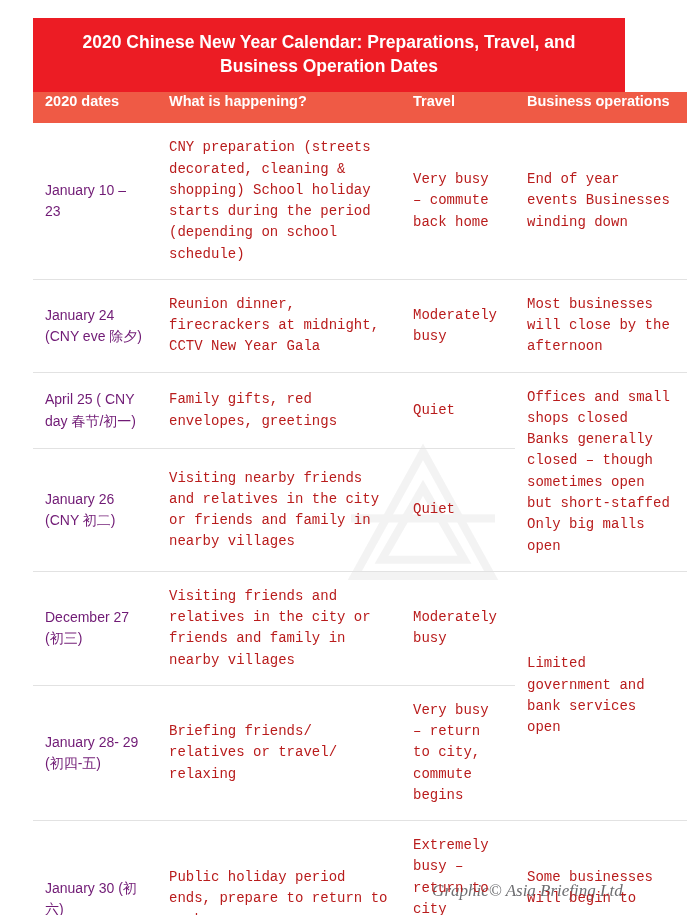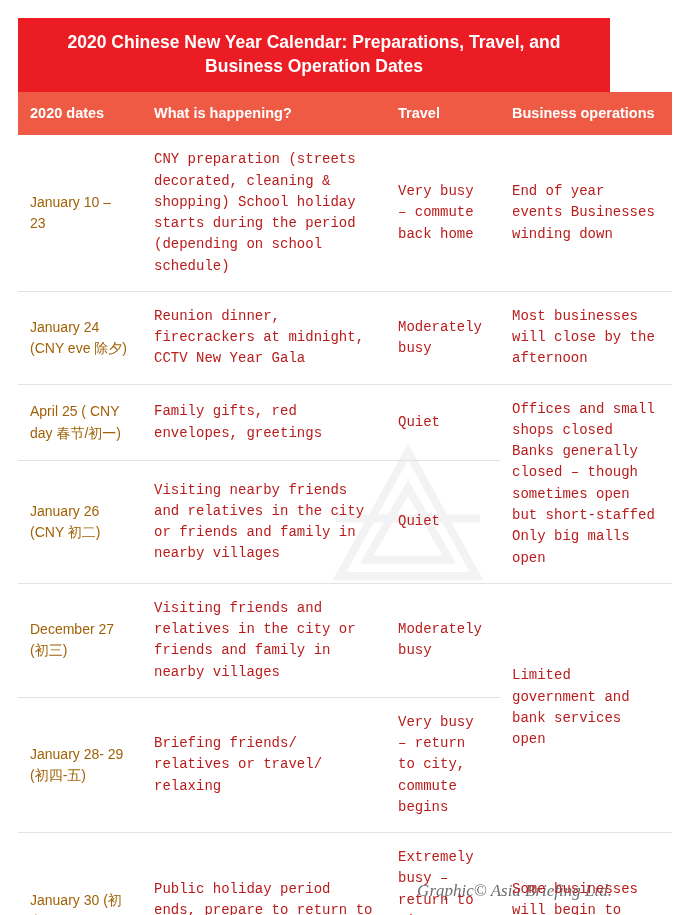--- a/index.html
+++ b/index.html
@@ -15,20 +15,21 @@
     color: #3f3f3f;
     position: relative;
     overflow: hidden;
   }
 
   .page {
     width: 628px;
     height: 915px;
     position: relative;
     padding: 18px 18px 0 18px;
+    margin-left: 15px;
   }
 
   .title-bar {
     background: #ec1c24;
     color: #ffffff;
     text-align: center;
     font-weight: bold;
     font-size: 17.5px;
     line-height: 1.38;
     padding: 12px 40px 14px 40px;
@@ -45,35 +46,35 @@
     position: relative;
     z-index: 2;
   }
 
   table.cal thead th {
     background: #ef5a45;
     color: #ffffff;
     font-size: 14.5px;
     font-weight: bold;
     text-align: left;
-    padding: 13px 12px 14px 12px;
+    padding: 1px 12px 14px 12px;
     vertical-align: middle;
   }
 
   table.cal td {
     font-size: 14px;
     line-height: 1.52;
     padding: 14px 12px;
     vertical-align: middle;
     border-bottom: 1px solid #e2e2e2;
     background: transparent;
   }
 
   td.date-cell {
-    color: #a16207;
+    color: #701a75;
   }
 
   td.happening-cell, td.travel-cell, td.biz-cell {
     color: #b91c1c;
     font-family: Liberation Mono, monospace;
   }
 
   .col-date { width: 124px; }
   .col-happening { width: 244px; }
   .col-travel { width: 114px; }

